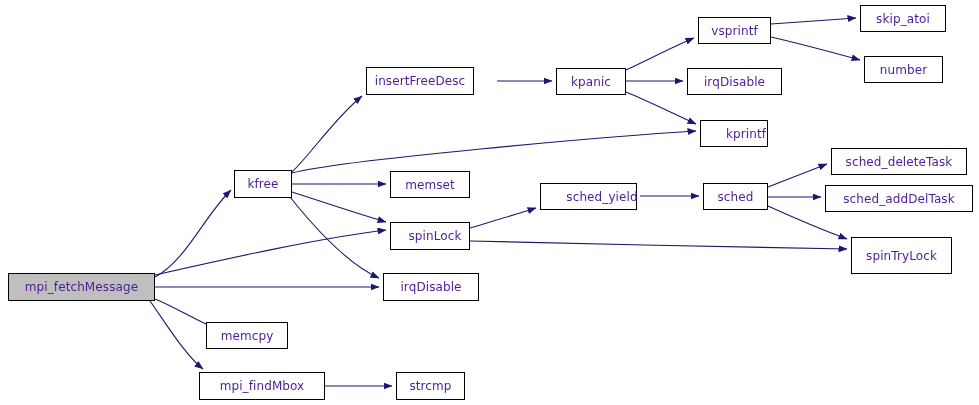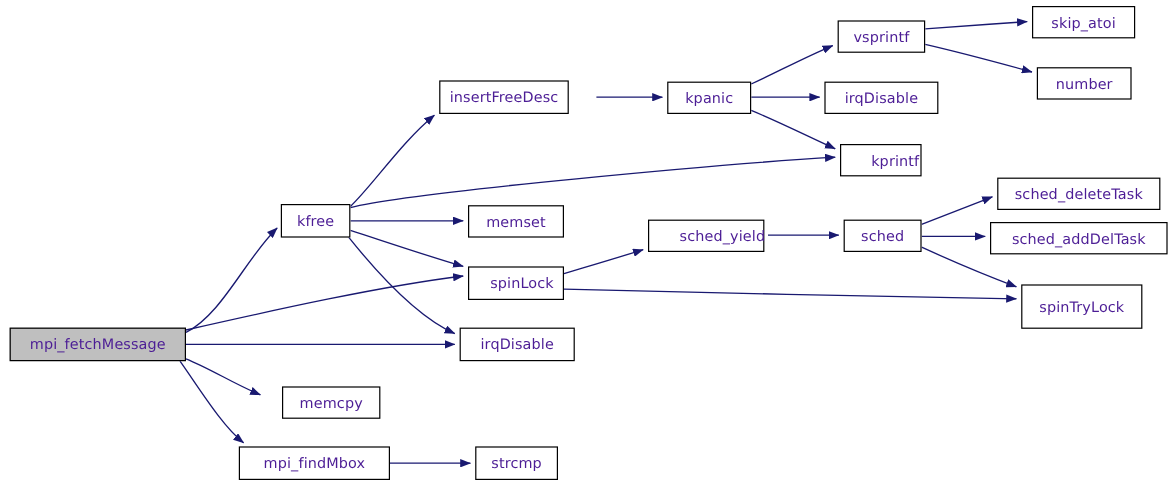--- a/index.html
+++ b/index.html
@@ -82,21 +82,21 @@
         <path d="M 325,386 L 392,386" fill="none" stroke="#191970" stroke-width="1.1" marker-end="url(#arrowhead)"></path>
       </g>
   </svg>
   <div id="nodes">
       <div class="node root" style="left: 8px; top: 273px; width: 147px; height: 28px;">
         <span class="node-label">mpi_fetchMessage</span>
       </div>
       <div class="node" style="left: 234px; top: 170px; width: 58px; height: 28px; text-align: right;">
         <span class="node-label">kfree</span>
       </div>
-      <div class="node" style="left: 235px; top: 322px; width: 82px; height: 27px;">
+      <div class="node" style="left: 206px; top: 322px; width: 82px; height: 27px;">
         <span class="node-label">memcpy</span>
       </div>
       <div class="node" style="left: 199px; top: 372px; width: 126px; height: 28px;">
         <span class="node-label">mpi_findMbox</span>
       </div>
       <div class="node" style="left: 396px; top: 372px; width: 69px; height: 28px;">
         <span class="node-label">strcmp</span>
       </div>
       <div class="node" style="left: 366px; top: 67px; width: 108px; height: 28px;">
         <span class="node-label">insertFreeDesc</span>

